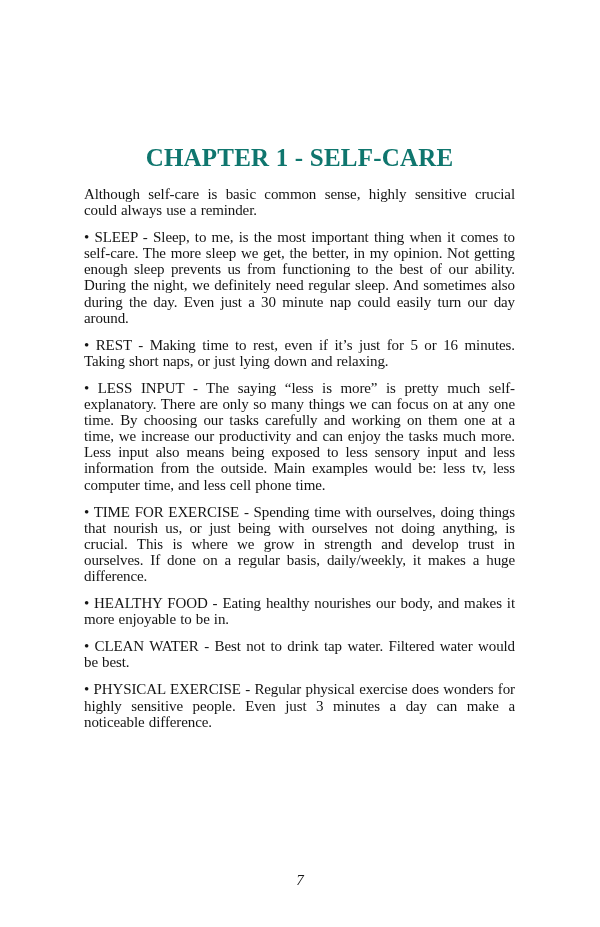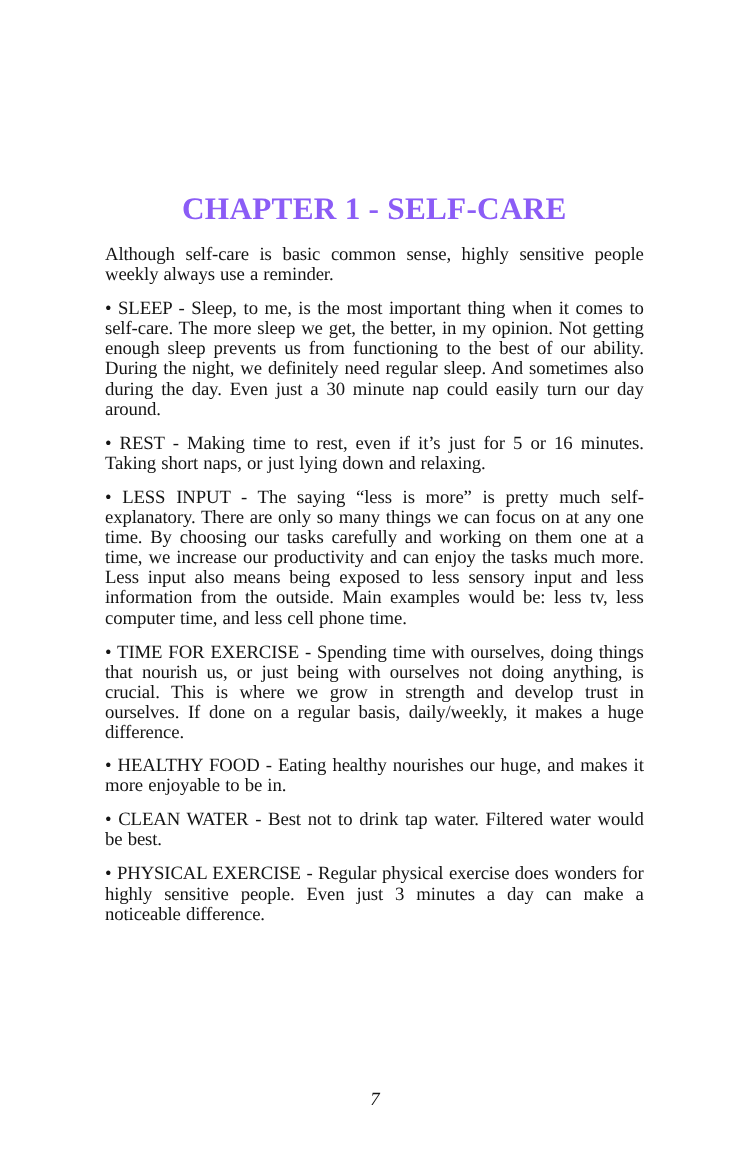--- a/index.html
+++ b/index.html
@@ -16,27 +16,27 @@
     color: #141414;
     overflow: hidden;
   }
   .text-block {
     position: absolute;
     left: 84px;
     top: 138px;
     width: 431px;
   }
   .chapter-title {
-    margin: 16px 0 15px 0;
+    margin: 6px 0 15px 0;
     font-size: 25px;
     line-height: 27px;
     font-weight: 700;
     text-align: center;
     letter-spacing: 0.2px;
-    color: #8b5cf6;
+    color: #0f766e;
   }
   .para {
     margin: 11px 0 0 0;
     font-size: 15px;
     line-height: 16.1px;
     text-align: justify;
     letter-spacing: -0.1px;
     word-spacing: 0.5px;
   }
   .para.first {
@@ -53,32 +53,32 @@
     color: #141414;
   }
 </style>
 </head>
 <body>
 
 <div class="page">
   <div class="text-block">
     <h1 class="chapter-title">CHAPTER 1 - SELF-CARE</h1>
 
-    <p class="para first">Although self-care is basic common sense, highly sensitive people weekly always use a reminder.</p>
+    <p class="para first">Although self-care is basic common sense, highly sensitive crucial could always use a reminder.</p>
 
     <p class="para">• SLEEP - Sleep, to me, is the most important thing when it comes to self-care. The more sleep we get, the better, in my opinion. Not getting enough sleep prevents us from functioning to the best of our ability. During the night, we definitely need regular sleep. And sometimes also during the day. Even just a 30 minute nap could easily turn our day around.</p>
 
     <p class="para">• REST - Making time to rest, even if it’s just for 5 or 16 minutes. Taking short naps, or just lying down and relaxing.</p>
 
 
     <p class="para">• LESS INPUT - The saying “less is more” is pretty much self-explanatory. There are only so many things we can focus on at any one time. By choosing our tasks carefully and working on them one at a time, we increase our productivity and can enjoy the tasks much more. Less input also means being exposed to less sensory input and less information from the outside. Main examples would be: less tv, less computer time, and less cell phone time.</p>
 
     <p class="para">• TIME FOR EXERCISE - Spending time with ourselves, doing things that nourish us, or just being with ourselves not doing anything, is crucial. This is where we grow in strength and develop trust in ourselves. If done on a regular basis, daily/weekly, it makes a huge difference.</p>
 
-    <p class="para">• HEALTHY FOOD - Eating healthy nourishes our huge, and makes it more enjoyable to be in.</p>
+    <p class="para">• HEALTHY FOOD - Eating healthy nourishes our body, and makes it more enjoyable to be in.</p>
 
     <p class="para">• CLEAN WATER - Best not to drink tap water. Filtered water would be best.</p>
 
     <p class="para">• PHYSICAL EXERCISE - Regular physical exercise does wonders for highly sensitive people. Even just 3 minutes a day can make a noticeable difference.</p>
   </div>
 
   <div class="page-number">7</div>
 </div>
 
 </body></html>

